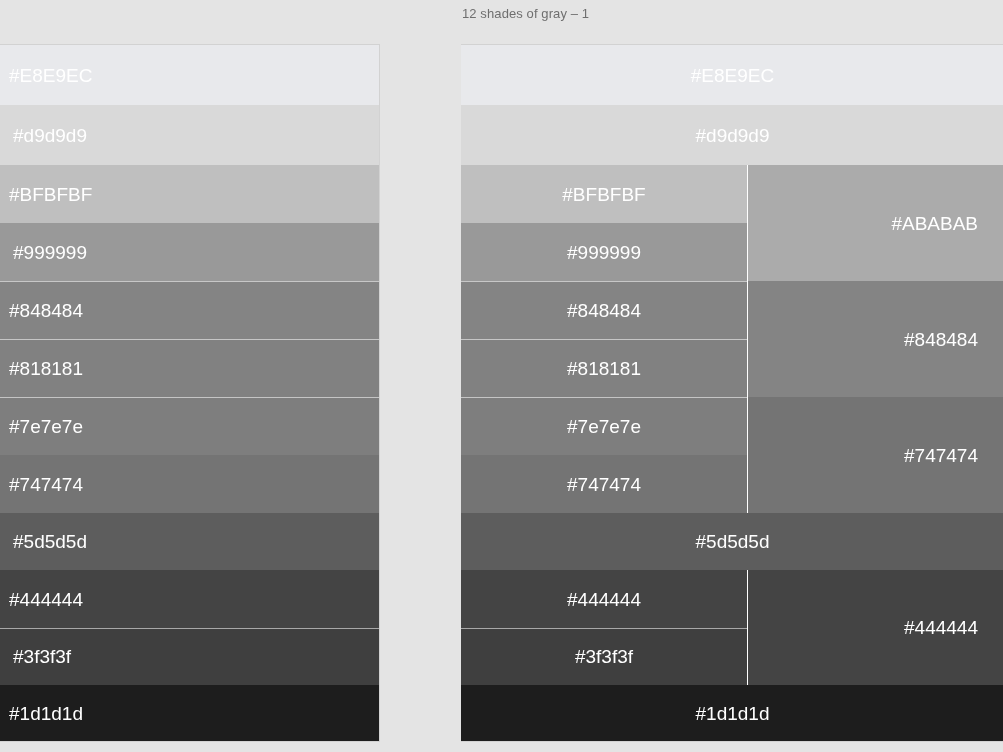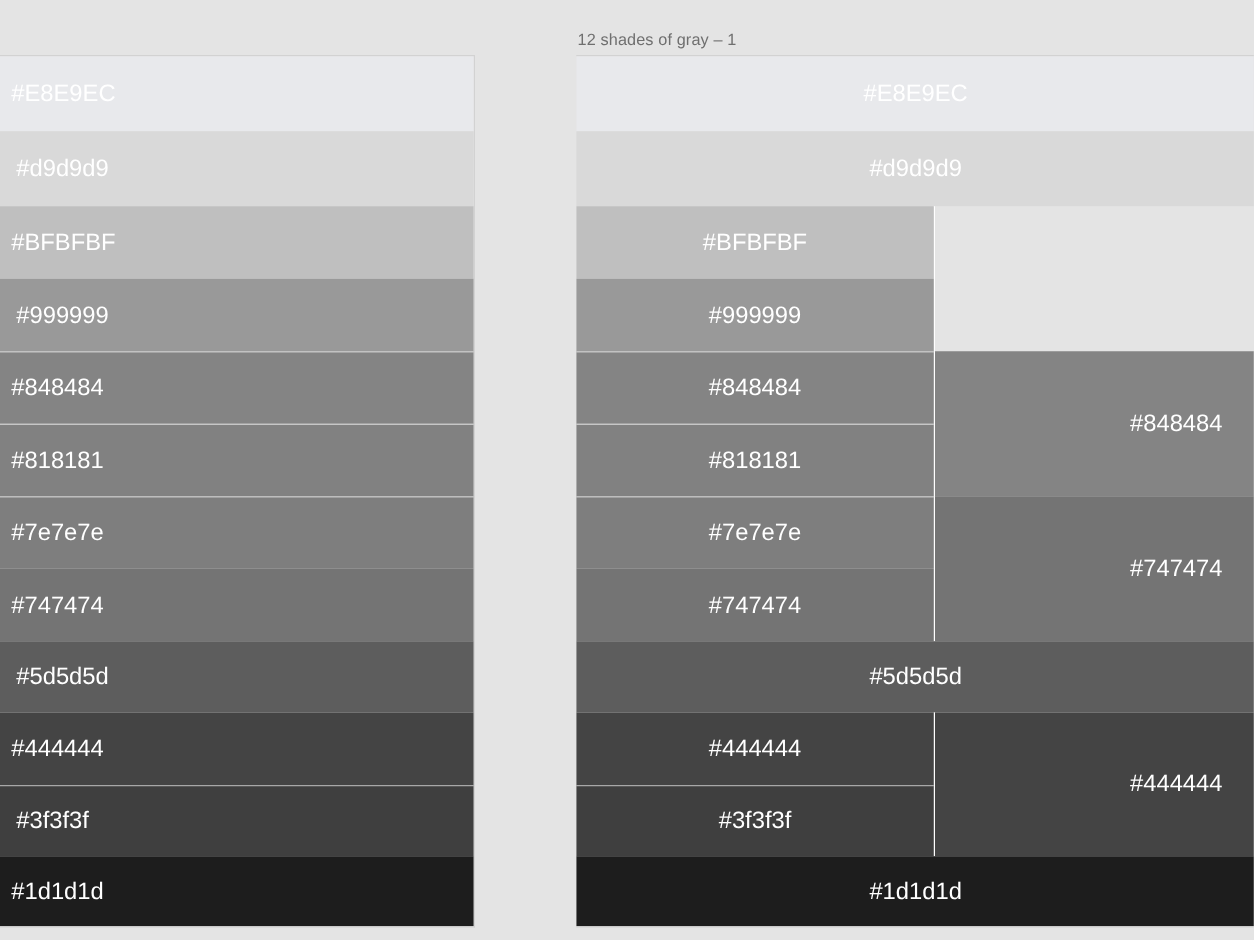--- a/index.html
+++ b/index.html
@@ -13,21 +13,21 @@
   body {
     background: #e4e4e4;
     font-family: "Liberation Sans", sans-serif;
     position: relative;
   }
 
   
   .section-title {
     position: absolute;
     left: 462px;
-    top: 24px;
+    top: 6px;
     font-size: 13px;
     color: #6f6f6f;
     letter-spacing: 0.1px;
     white-space: nowrap;
   }
 
   
   .panel {
     position: absolute;
     top: 44px;
@@ -178,20 +178,23 @@
     <div class="split-row" style="height: 116px;">
       <div class="split-left">
         <div class="swatch-row" style="background: rgb(191, 191, 191); height: 58px;">
           <span class="swatch-label">#BFBFBF</span>
         </div>
         <div class="swatch-row" style="background: rgb(153, 153, 153); height: 58px;">
           <span class="swatch-label">#999999</span>
         </div>
       </div>
       <div class="split-divider"></div>
+      <div class="split-right" style="background: rgb(171, 171, 171);">
+        <span class="swatch-label">#ABABAB</span>
+      </div>
     </div>
     <div class="split-row" style="height: 116px;">
       <div class="split-left">
         <div class="swatch-row" style="background: rgb(132, 132, 132); height: 58px;">
           <div class="hairline"></div>
           <span class="swatch-label">#848484</span>
         </div>
         <div class="swatch-row" style="background: rgb(129, 129, 129); height: 58px;">
           <div class="hairline"></div>
           <span class="swatch-label">#818181</span>

